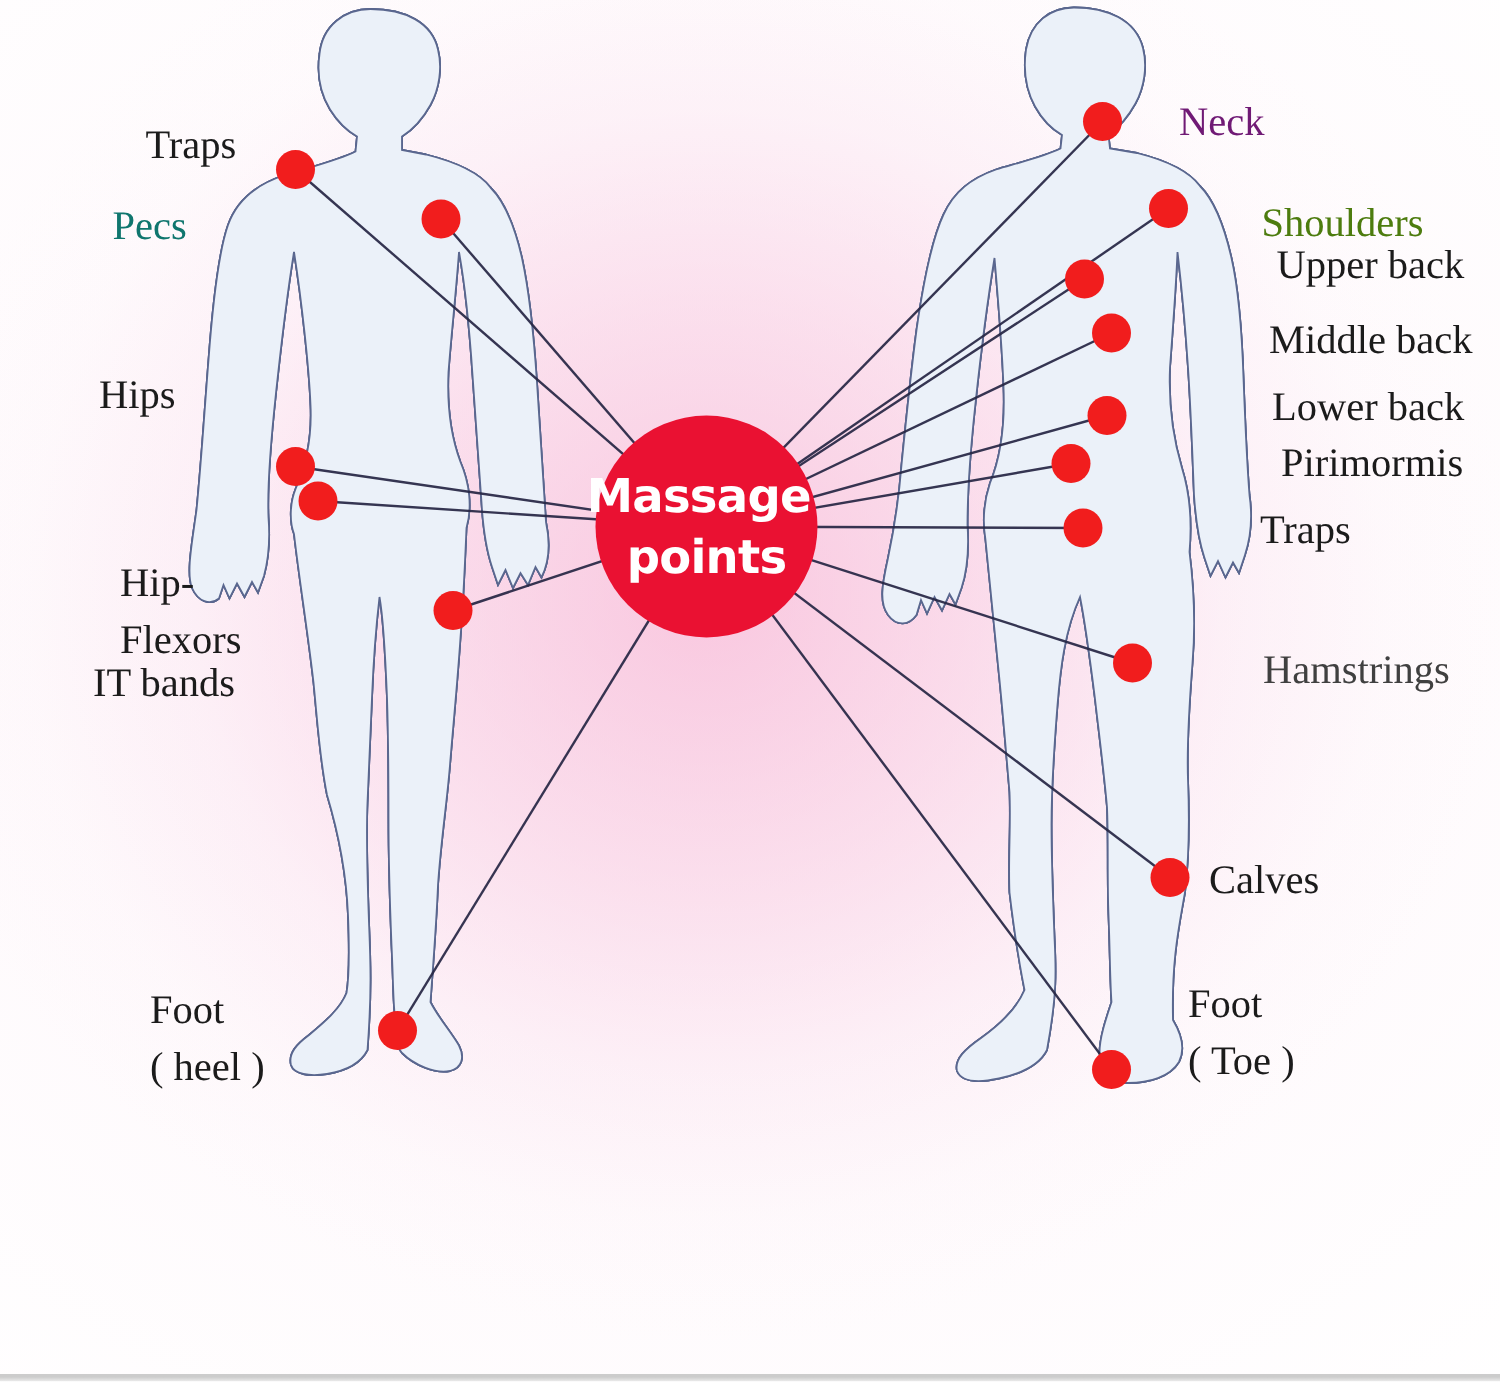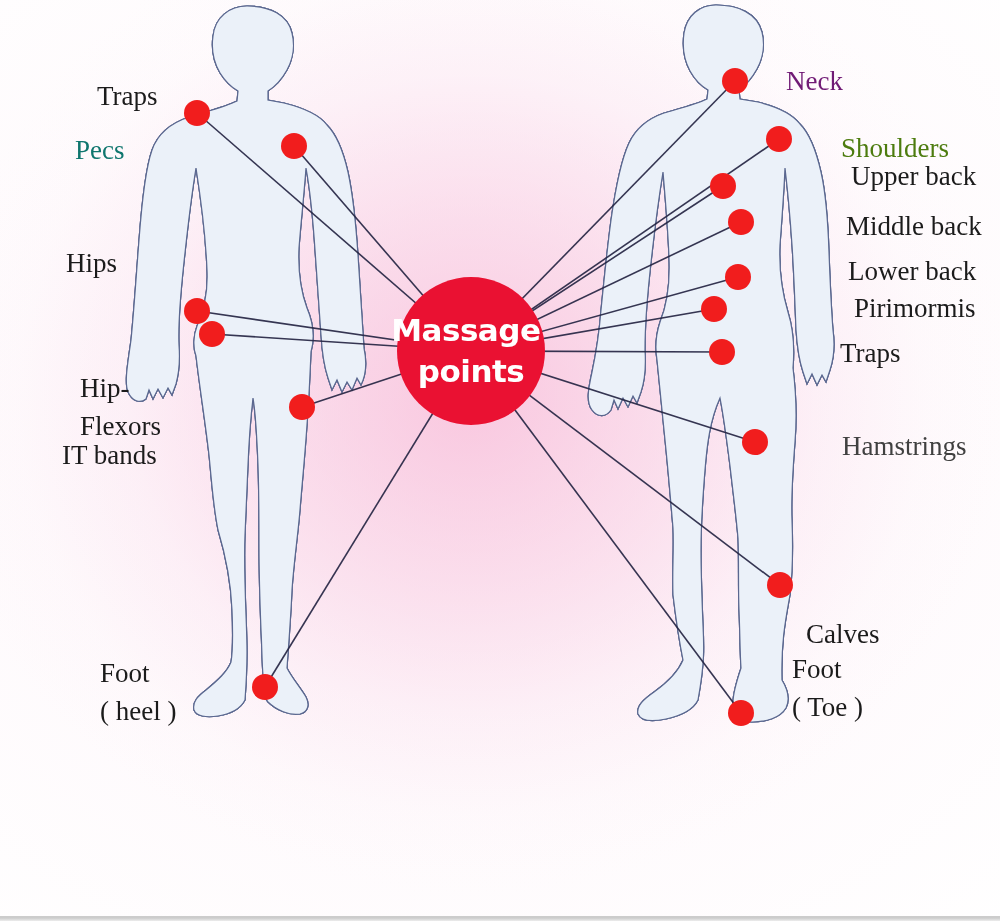--- a/index.html
+++ b/index.html
@@ -193,21 +193,21 @@
       </div>
       <div class="pt-label" style="left: 854px; top: 289px; color: rgb(27, 27, 27);">
         <div>Pirimormis</div>
       </div>
       <div class="pt-label" style="left: 840px; top: 334px; color: rgb(27, 27, 27);">
         <div>Traps</div>
       </div>
       <div class="pt-label" style="left: 798px; top: 427px; color: #404040; margin-left: 44px;">
         <div>Hamstrings</div>
       </div>
-      <div class="pt-label" style="left: 806px; top: 567px; color: rgb(27, 27, 27); margin-top: 48px;">
+      <div class="pt-label" style="left: 806px; top: 567px; color: rgb(27, 27, 27);">
         <div>Calves</div>
       </div>
       <div class="pt-label" style="left: 792px; top: 650px; color: rgb(27, 27, 27);">
         <div>Foot</div>
         <div>( Toe )</div>
       </div>
     </div>
 
   <div class="bottom-bar"></div>
 </div>

